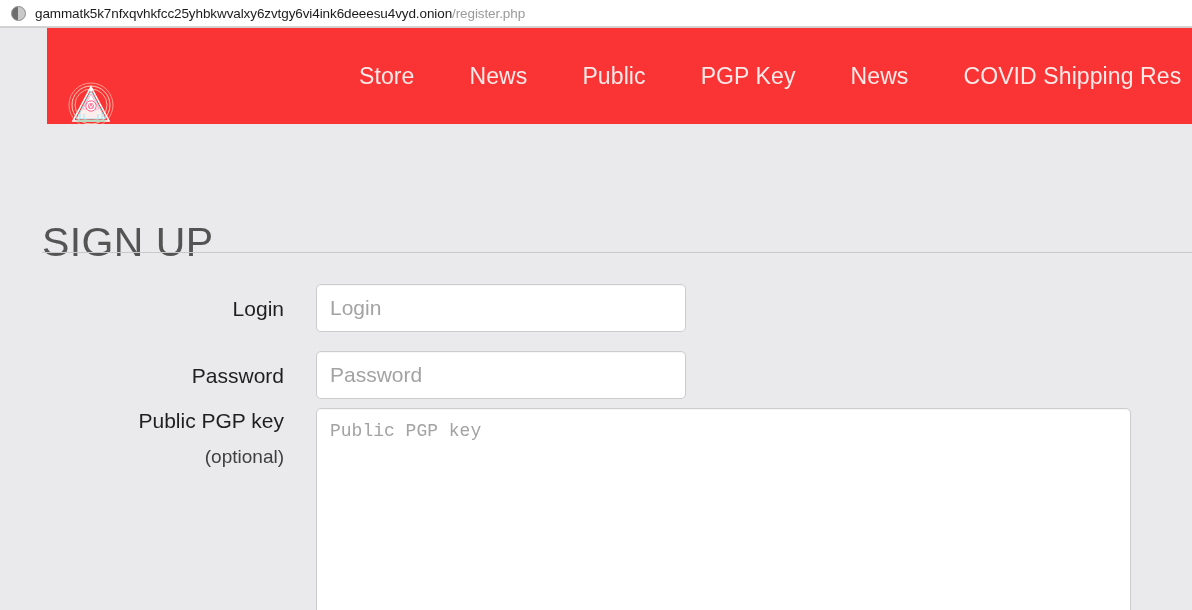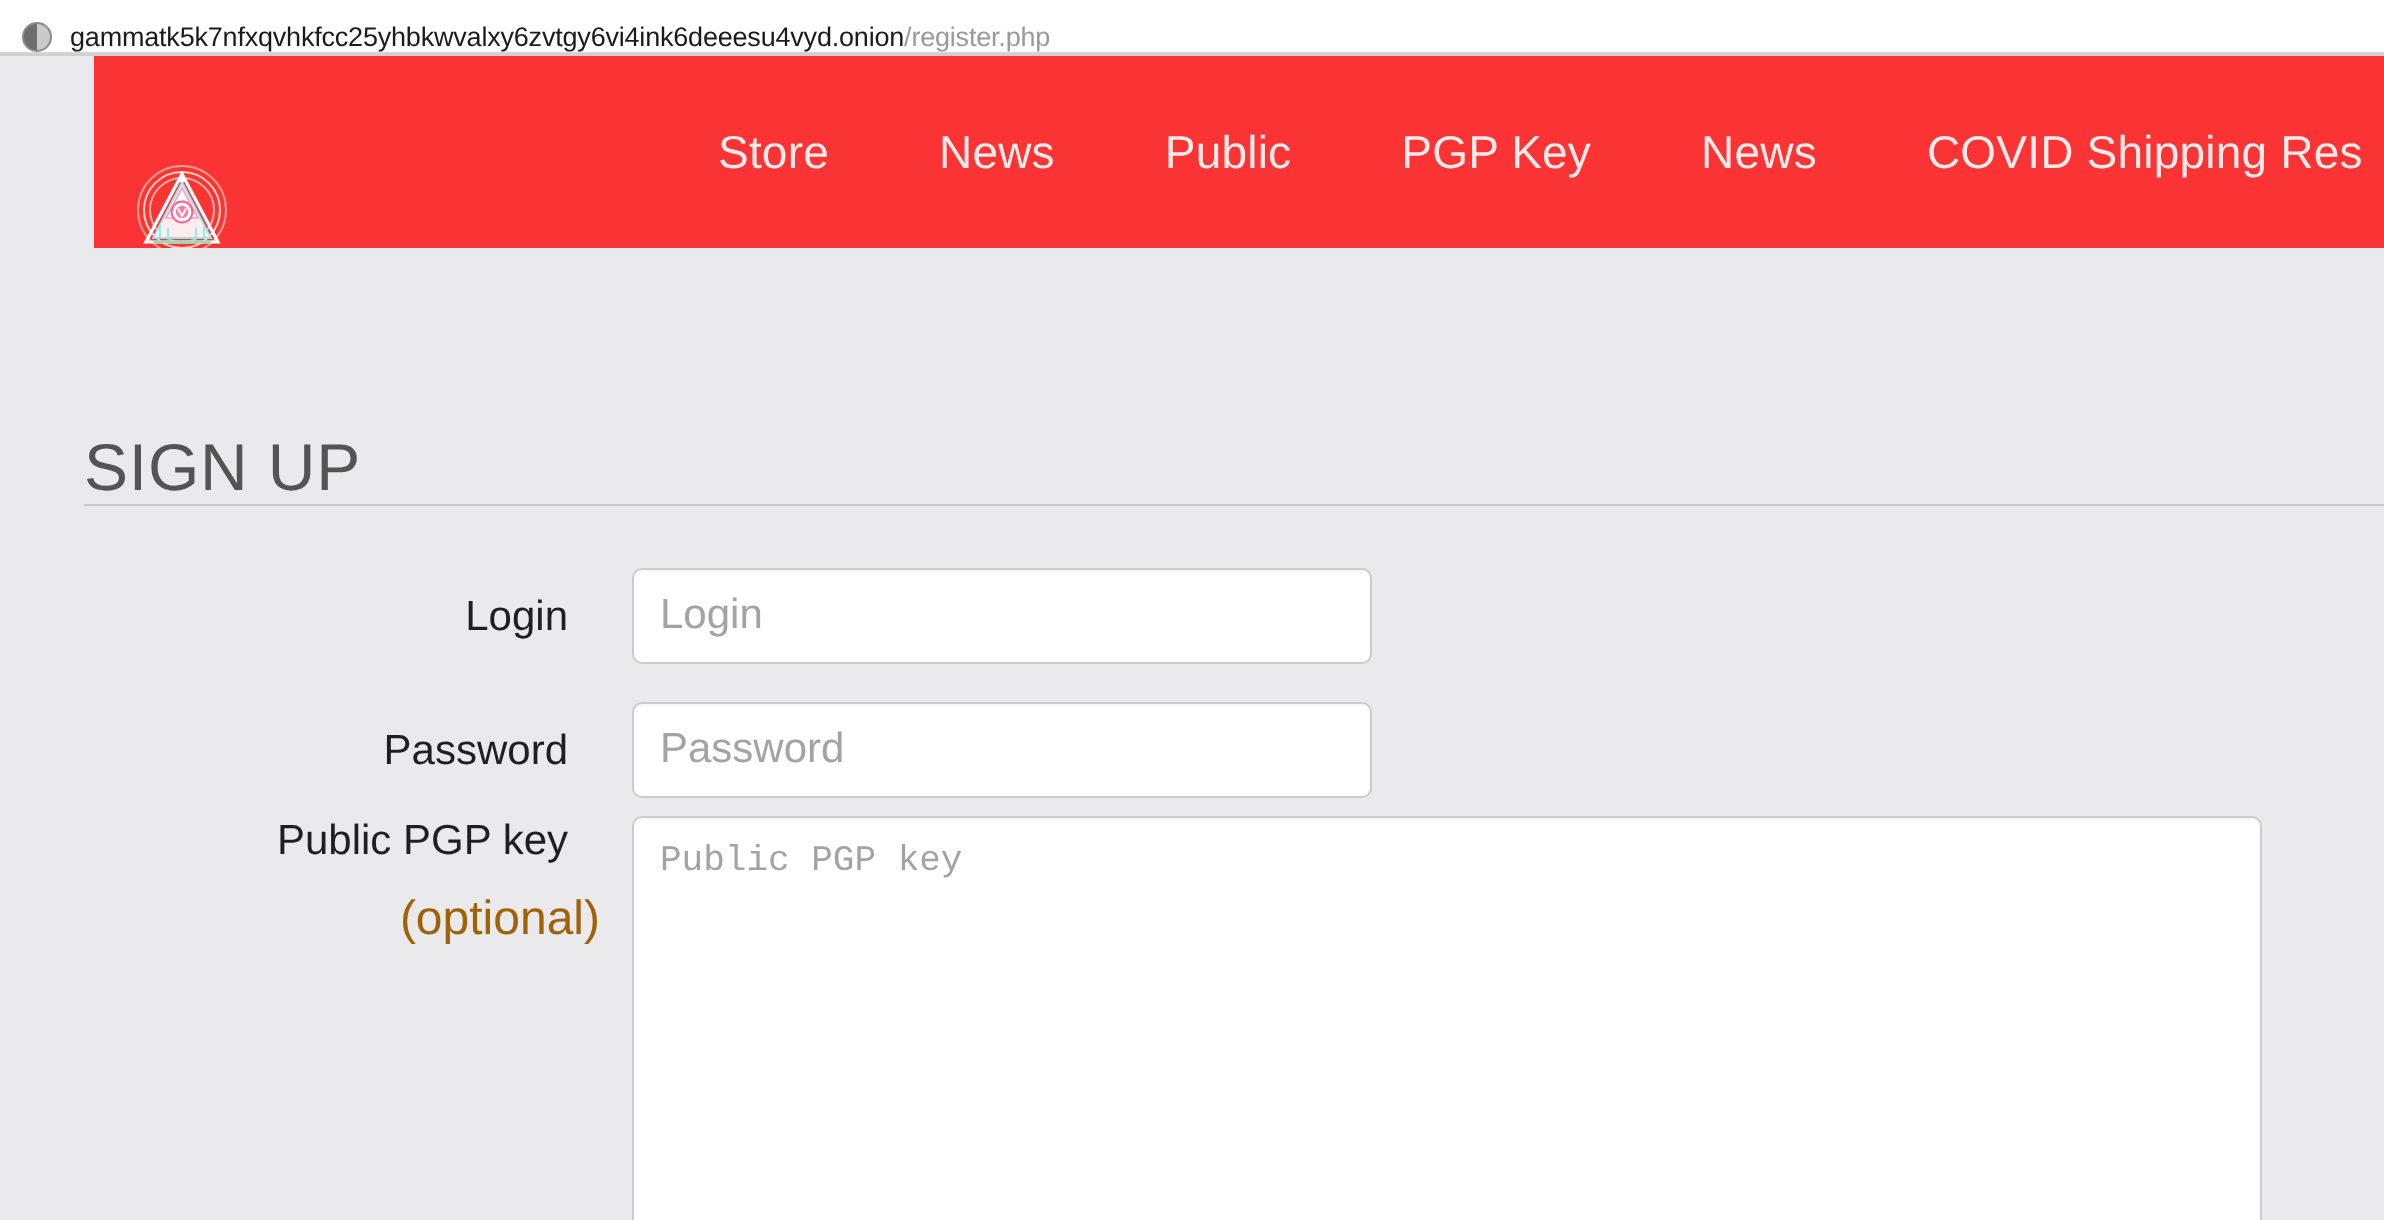--- a/index.html
+++ b/index.html
@@ -30,21 +30,21 @@
     top: 0px; left: 0px;
     width: 1192px;
     height: 27px;
     background: #ffffff;
     border: 1px solid #d4d4d4;
     border-top: none;
     border-left: none;
     border-right: none;
     box-sizing: border-box;
     display: flex;
-    align-items: flex-end;
+    align-items: center;
     padding-left: 11px;
   }
   #site-identity-icon {
     width: 15px;
     height: 15px;
     flex: 0 0 15px;
     border-radius: 50%;
     background: linear-gradient(90deg, #6d6d6d 0%, #6d6d6d 50%, #c9c9c9 50%, #c9c9c9 100%);
     border: 1px solid #8a8a8a;
     box-sizing: border-box;
@@ -100,21 +100,21 @@
     position: absolute;
     top: 124px; left: 0;
     width: 1192px;
     height: 486px;
     background: #eaeaec;
   }
   #page-title {
     position: absolute;
     left: 42px;
     top: 71px;
-    font-size: 33px;
+    font-size: 41px;
     color: #545454;
     font-weight: 400;
     letter-spacing: 0.4px;
     line-height: 1;
   }
   #title-divider {
     position: absolute;
     left: 42px;
     top: 128px;
     width: 1150px;
@@ -138,25 +138,25 @@
     position: absolute;
     left: 0;
     width: 284px;
     text-align: right;
     font-size: 21px;
     color: #1f1f22;
     line-height: 1.2;
   }
   .form-sublabel {
     position: absolute;
-    left: 16px;
+    left: 0;
     width: 284px;
     text-align: right;
-    font-size: 24px;
-    color: #a16207;
+    font-size: 19px;
+    color: #404040;
     line-height: 1.2;
   }
   .text-input {
     position: absolute;
     left: 316px;
     width: 370px;
     height: 48px;
     box-sizing: border-box;
     background: #ffffff;
     border: 1px solid #cccccc;

